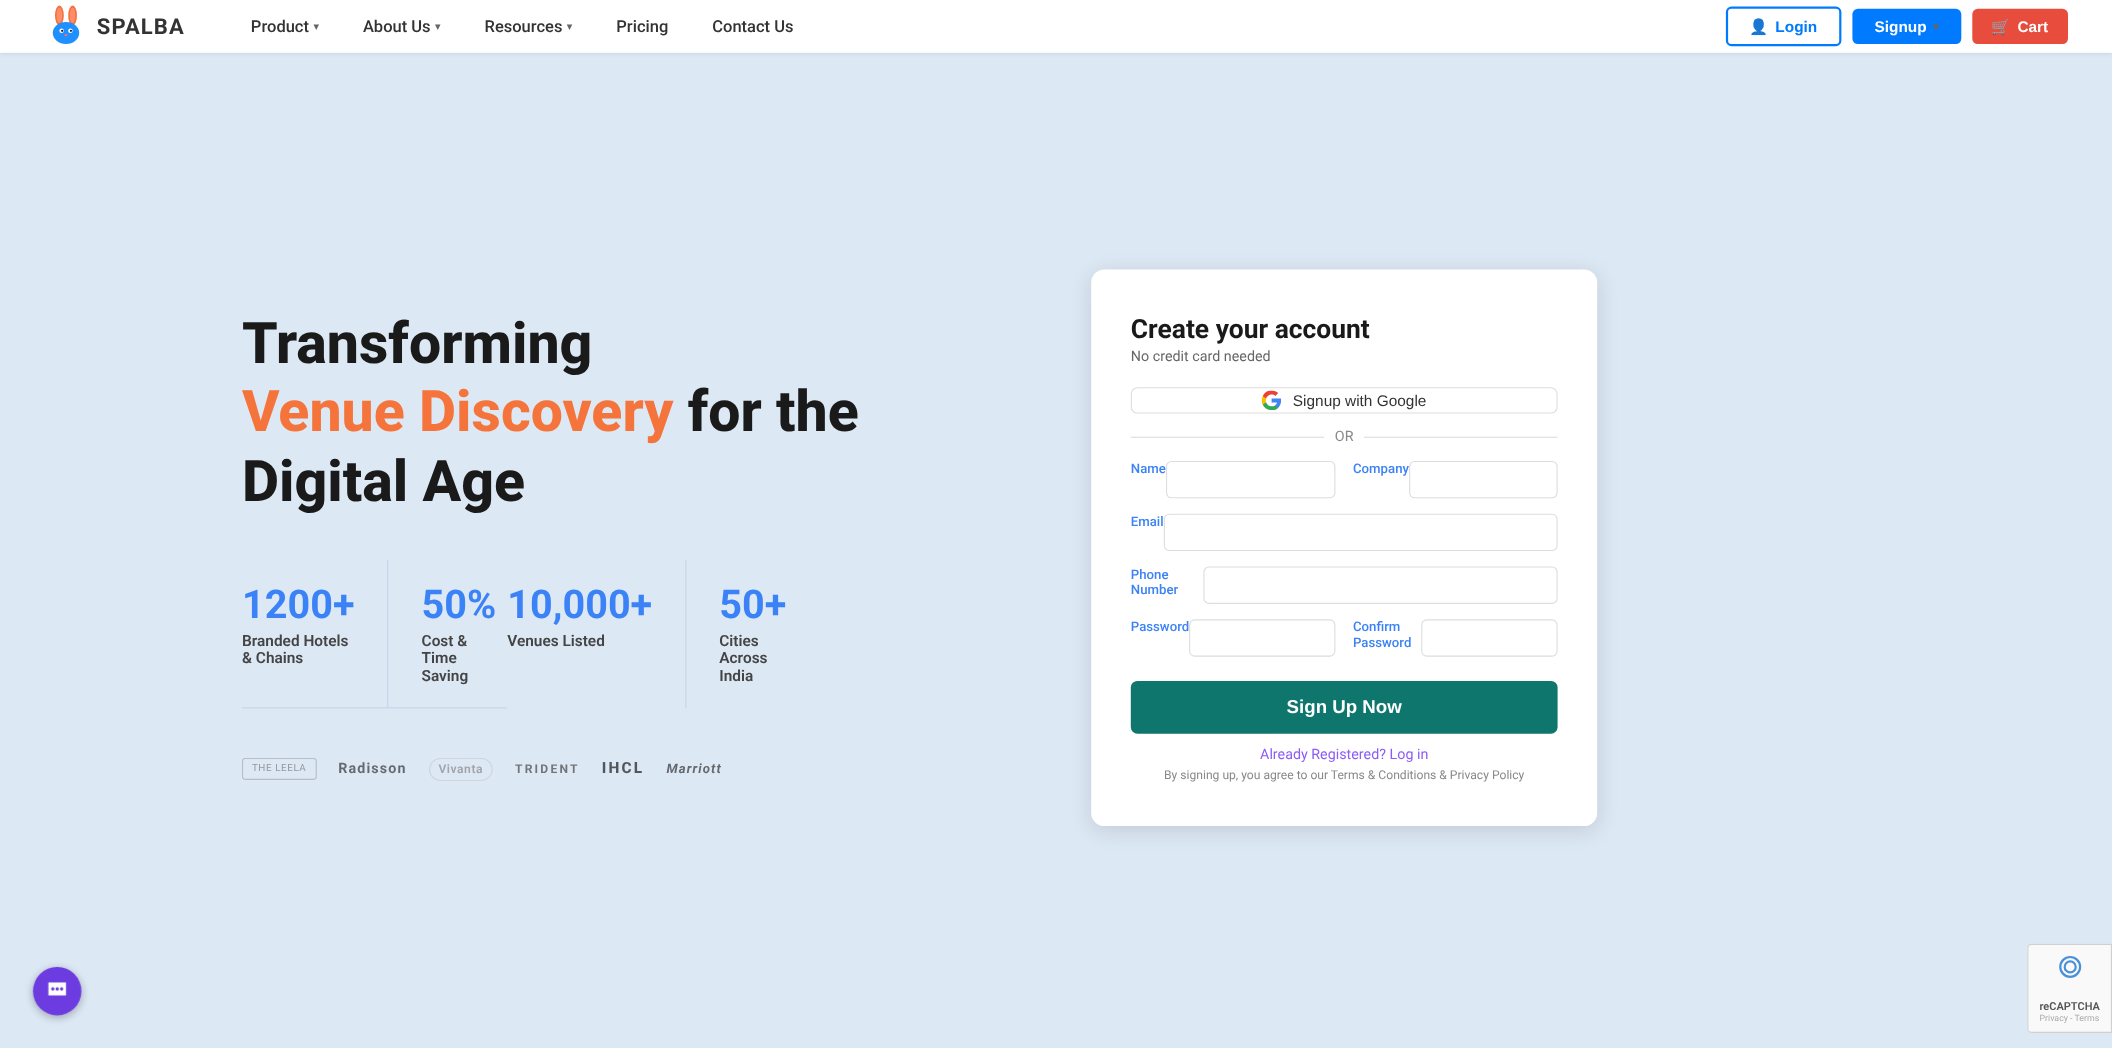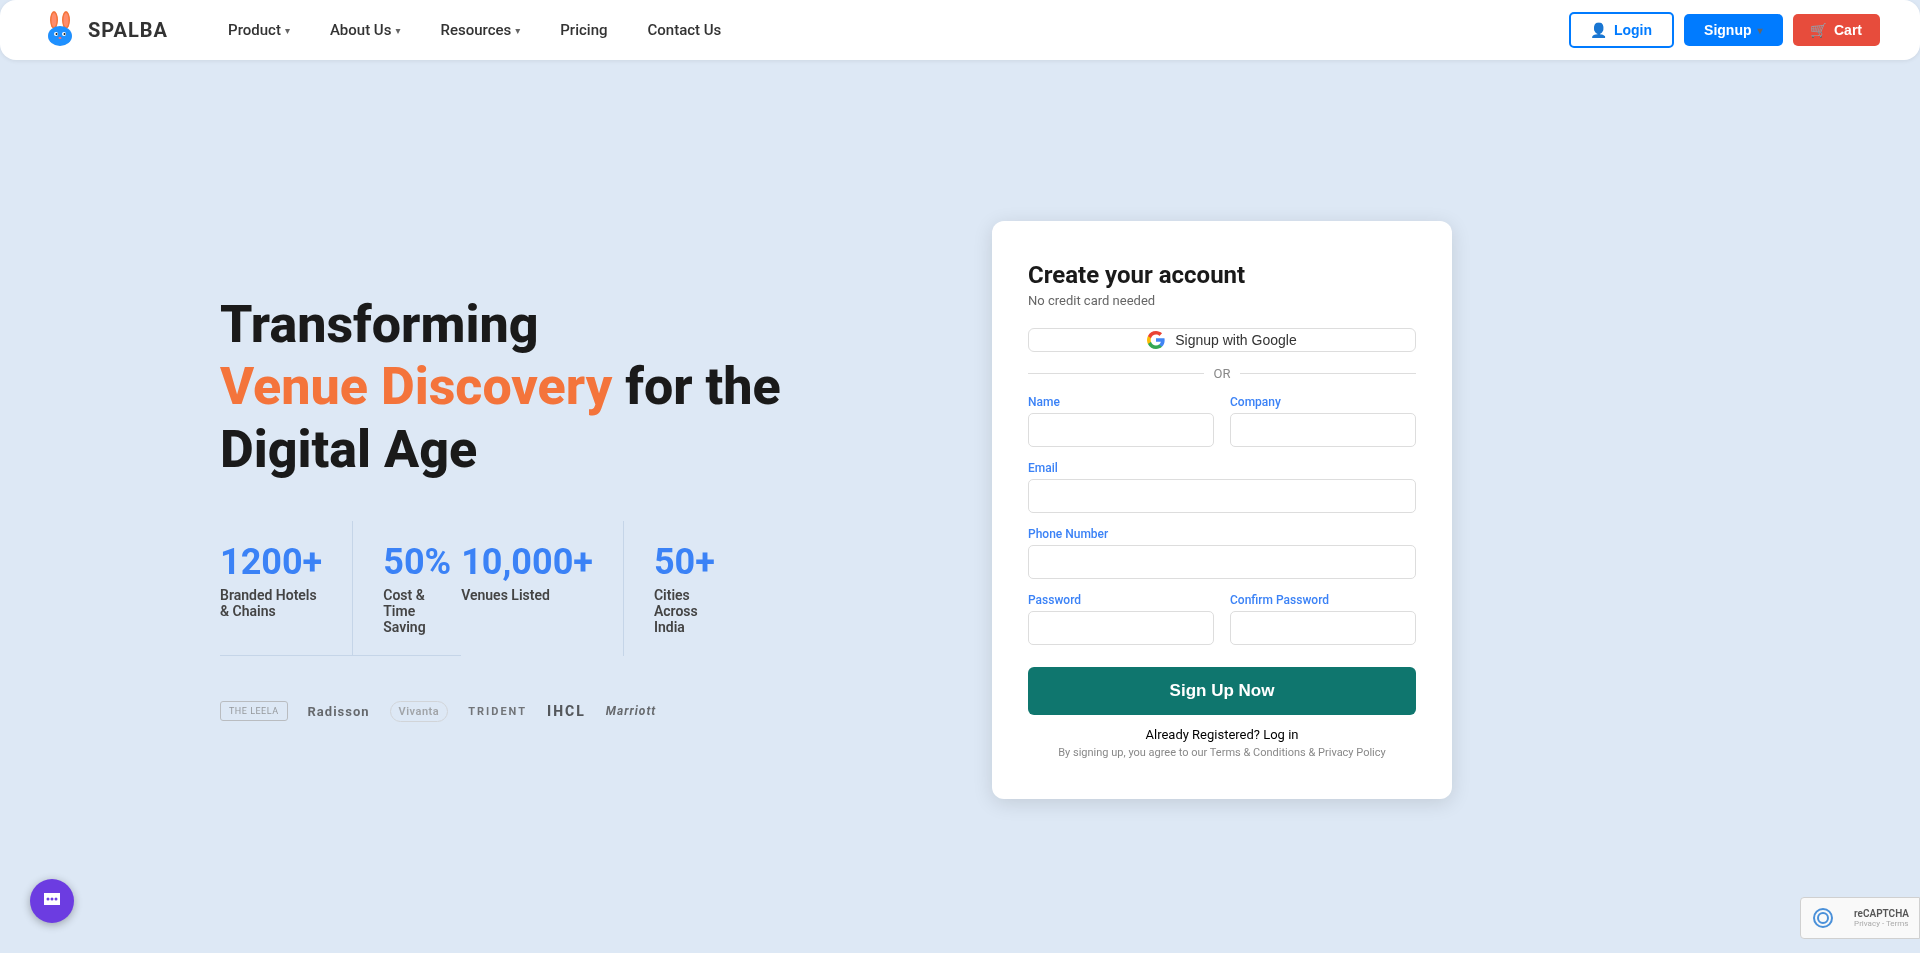--- a/index.html
+++ b/index.html
@@ -6,28 +6,27 @@
     body {
       font-family: -apple-system, BlinkMacSystemFont, 'Segoe UI', Roboto, sans-serif;
       background: #dde8f5;
       min-height: 953px;
       width: 1920px;
     }
 
     
     .header {
       background: #ffffff;
-      height: 60px;
+      height: 48px;
       display: flex;
       align-items: center;
       padding: 0 40px;
       box-shadow: 0 1px 4px rgba(0,0,0,0.08);
       position: relative;
       z-index: 10;
-      border-radius: 16px;
     }
     .header-logo {
       display: flex;
       align-items: center;
       gap: 8px;
       margin-right: 40px;
       text-decoration: none;
     }
     .logo-icon {
       width: 40px;
@@ -242,21 +241,21 @@
       font-size: 13px;
       color: #888;
     }
     .form-row {
       display: flex;
       gap: 16px;
       margin-bottom: 14px;
     }
     .form-group {
       display: flex;
-      flex-direction: column;
+      flex-direction: row;
       flex: 1;
       margin-bottom: 14px;
     }
     .form-group.half { flex: 1; margin-bottom: 0; }
     .form-label {
       font-size: 12px;
       color: #3b82f6;
       margin-bottom: 4px;
       font-weight: 500;
     }
@@ -282,21 +281,21 @@
       margin-bottom: 12px;
       margin-top: 8px;
     }
     .form-footer-links {
       text-align: center;
       font-size: 13px;
       color: #3b82f6;
       margin-bottom: 4px;
       cursor: pointer;
     }
-    .form-footer-links a { color: #000000; text-decoration: none; }
+    .form-footer-links a { color: #8b5cf6; text-decoration: none; }
     .form-footer-terms {
       text-align: center;
       font-size: 11px;
       color: #888;
     }
 
     
     .chat-bubble {
       position: fixed;
       bottom: 30px;
@@ -319,20 +318,21 @@
       right: 0;
       background: #f9f9f9;
       border: 1px solid #d0d0d0;
       border-radius: 4px 0 0 4px;
       padding: 8px 10px;
       font-size: 10px;
       color: #999;
       display: flex;
       align-items: center;
       gap: 19px;
+      flex-direction: column;
     }
   </style>
 </head>
 <body>
 
 <header class="header">
   <a class="header-logo" href="#">
 
     <svg class="logo-icon" viewBox="0 0 40 40" fill="none" xmlns="http://www.w3.org/2000/svg">
       <ellipse cx="20" cy="26" rx="12" ry="10" fill="#f4743b" opacity="0.15"></ellipse>

